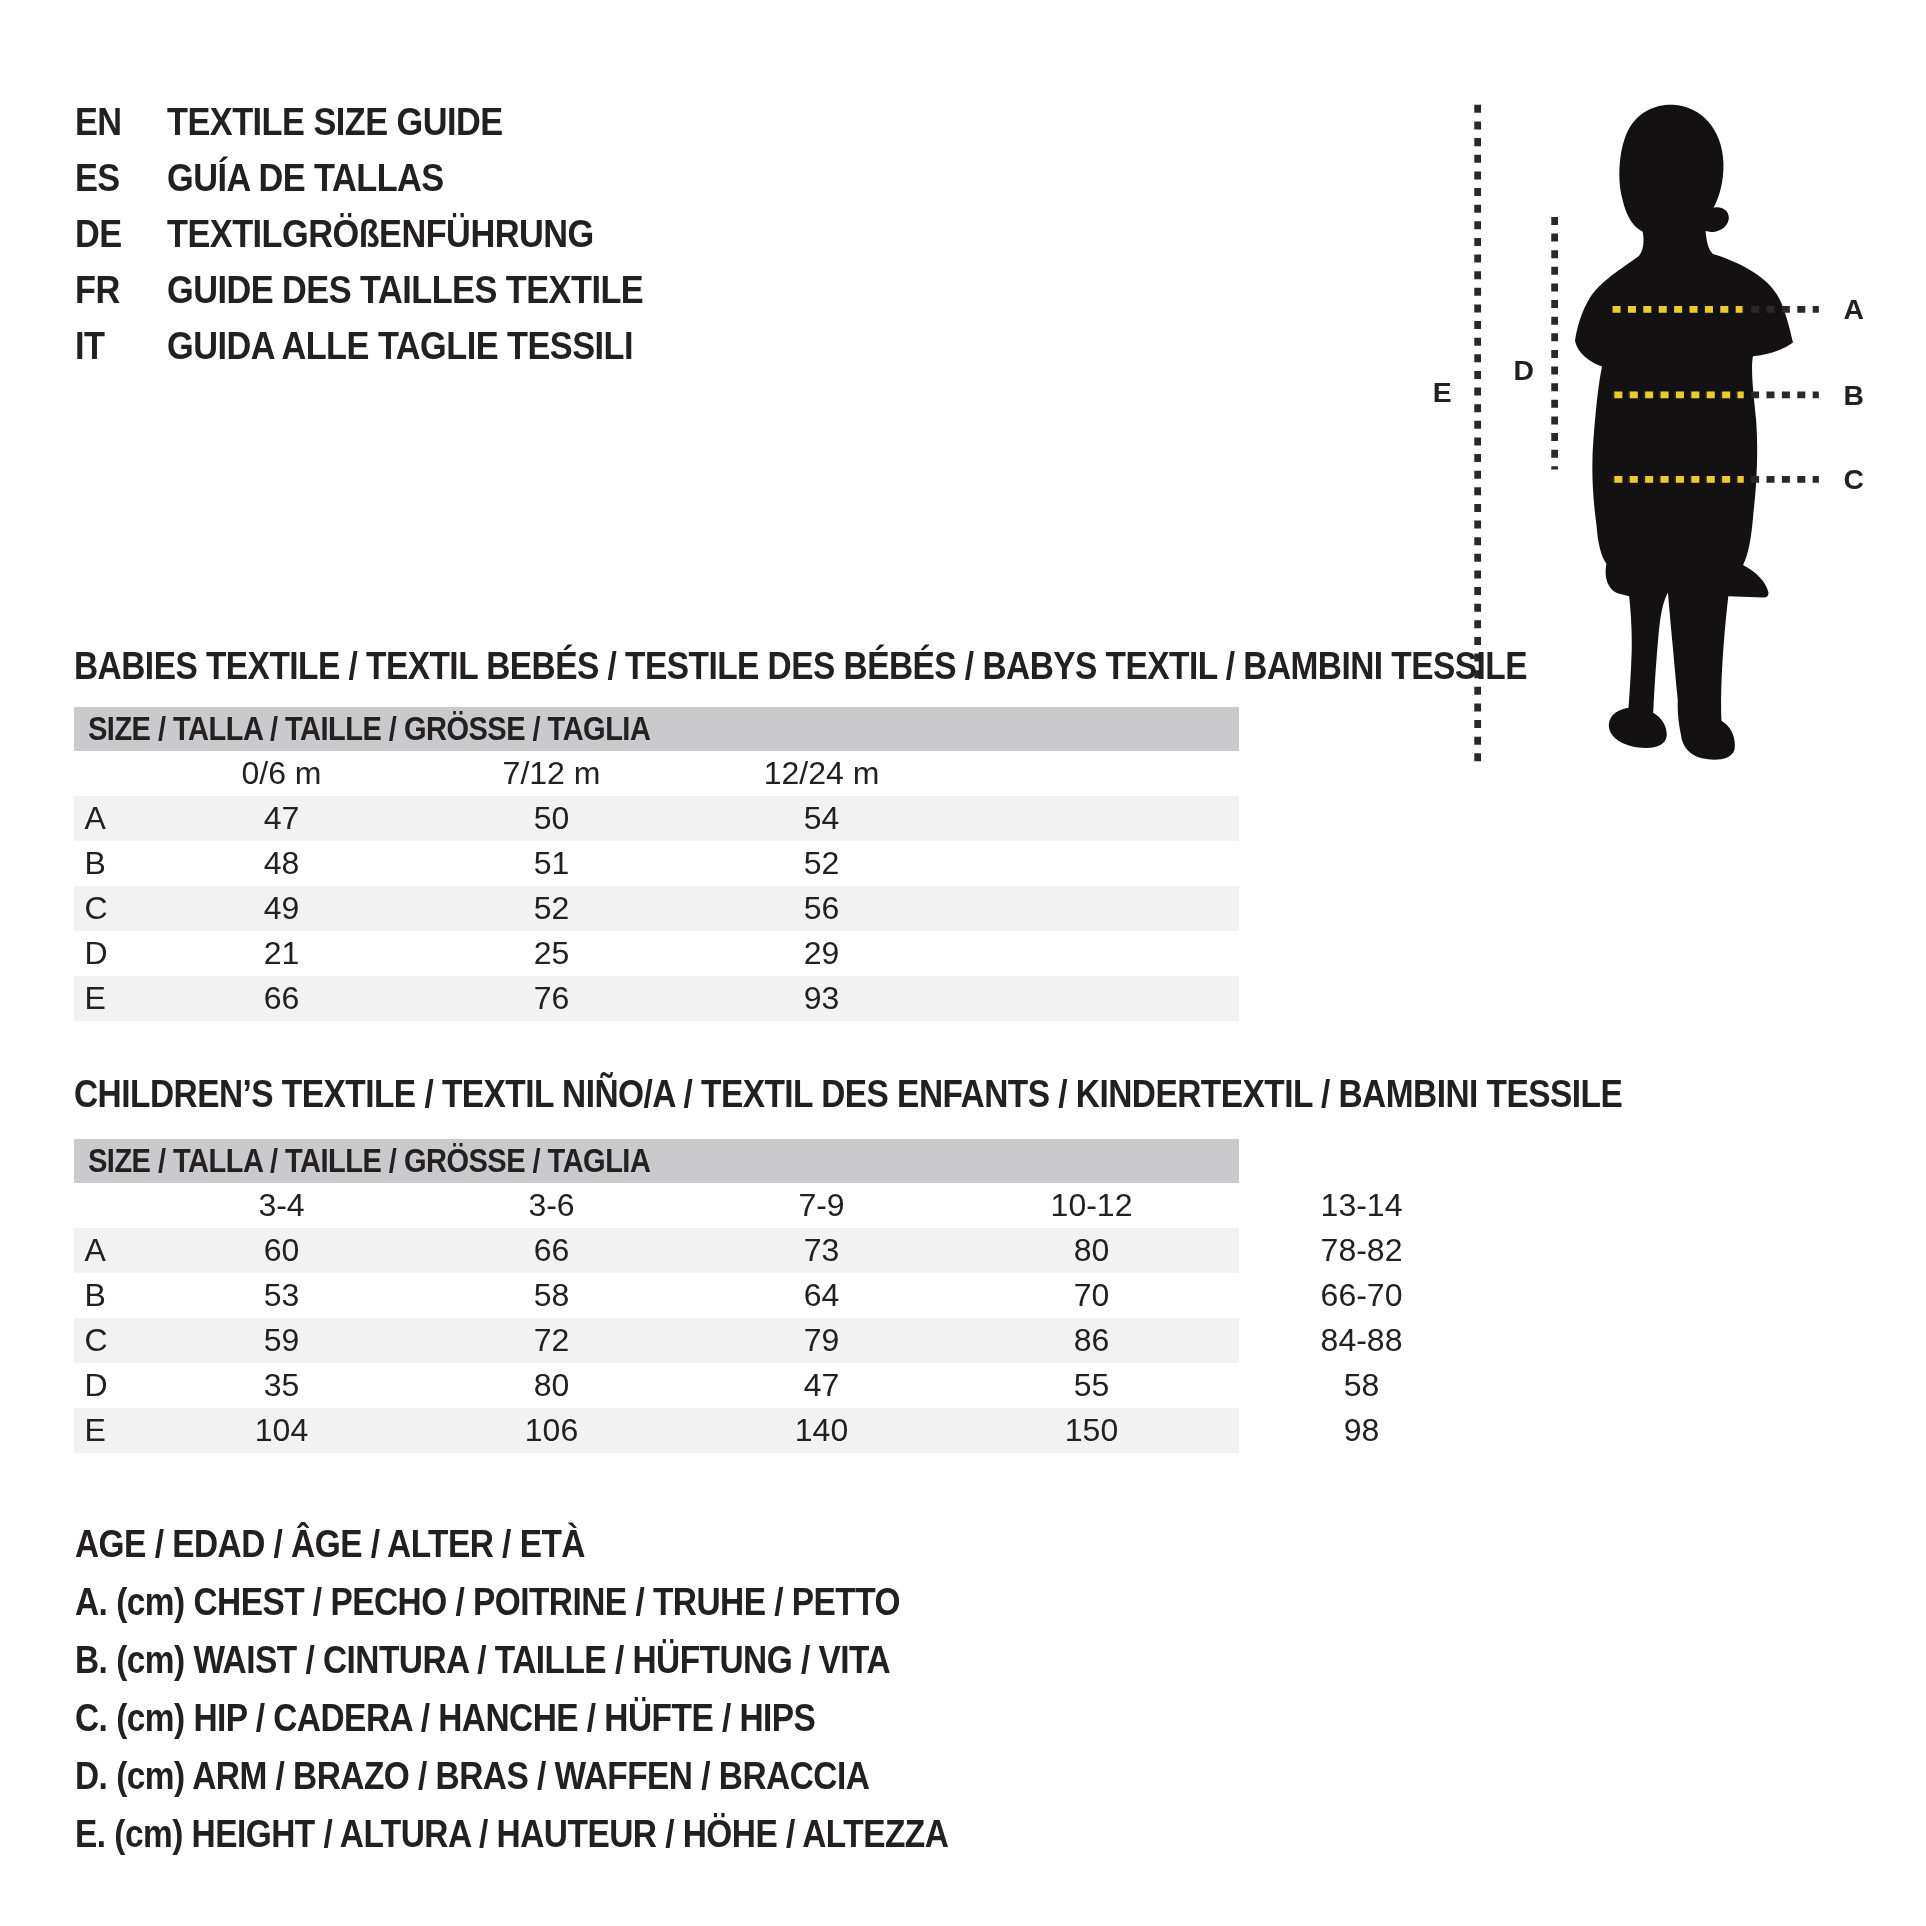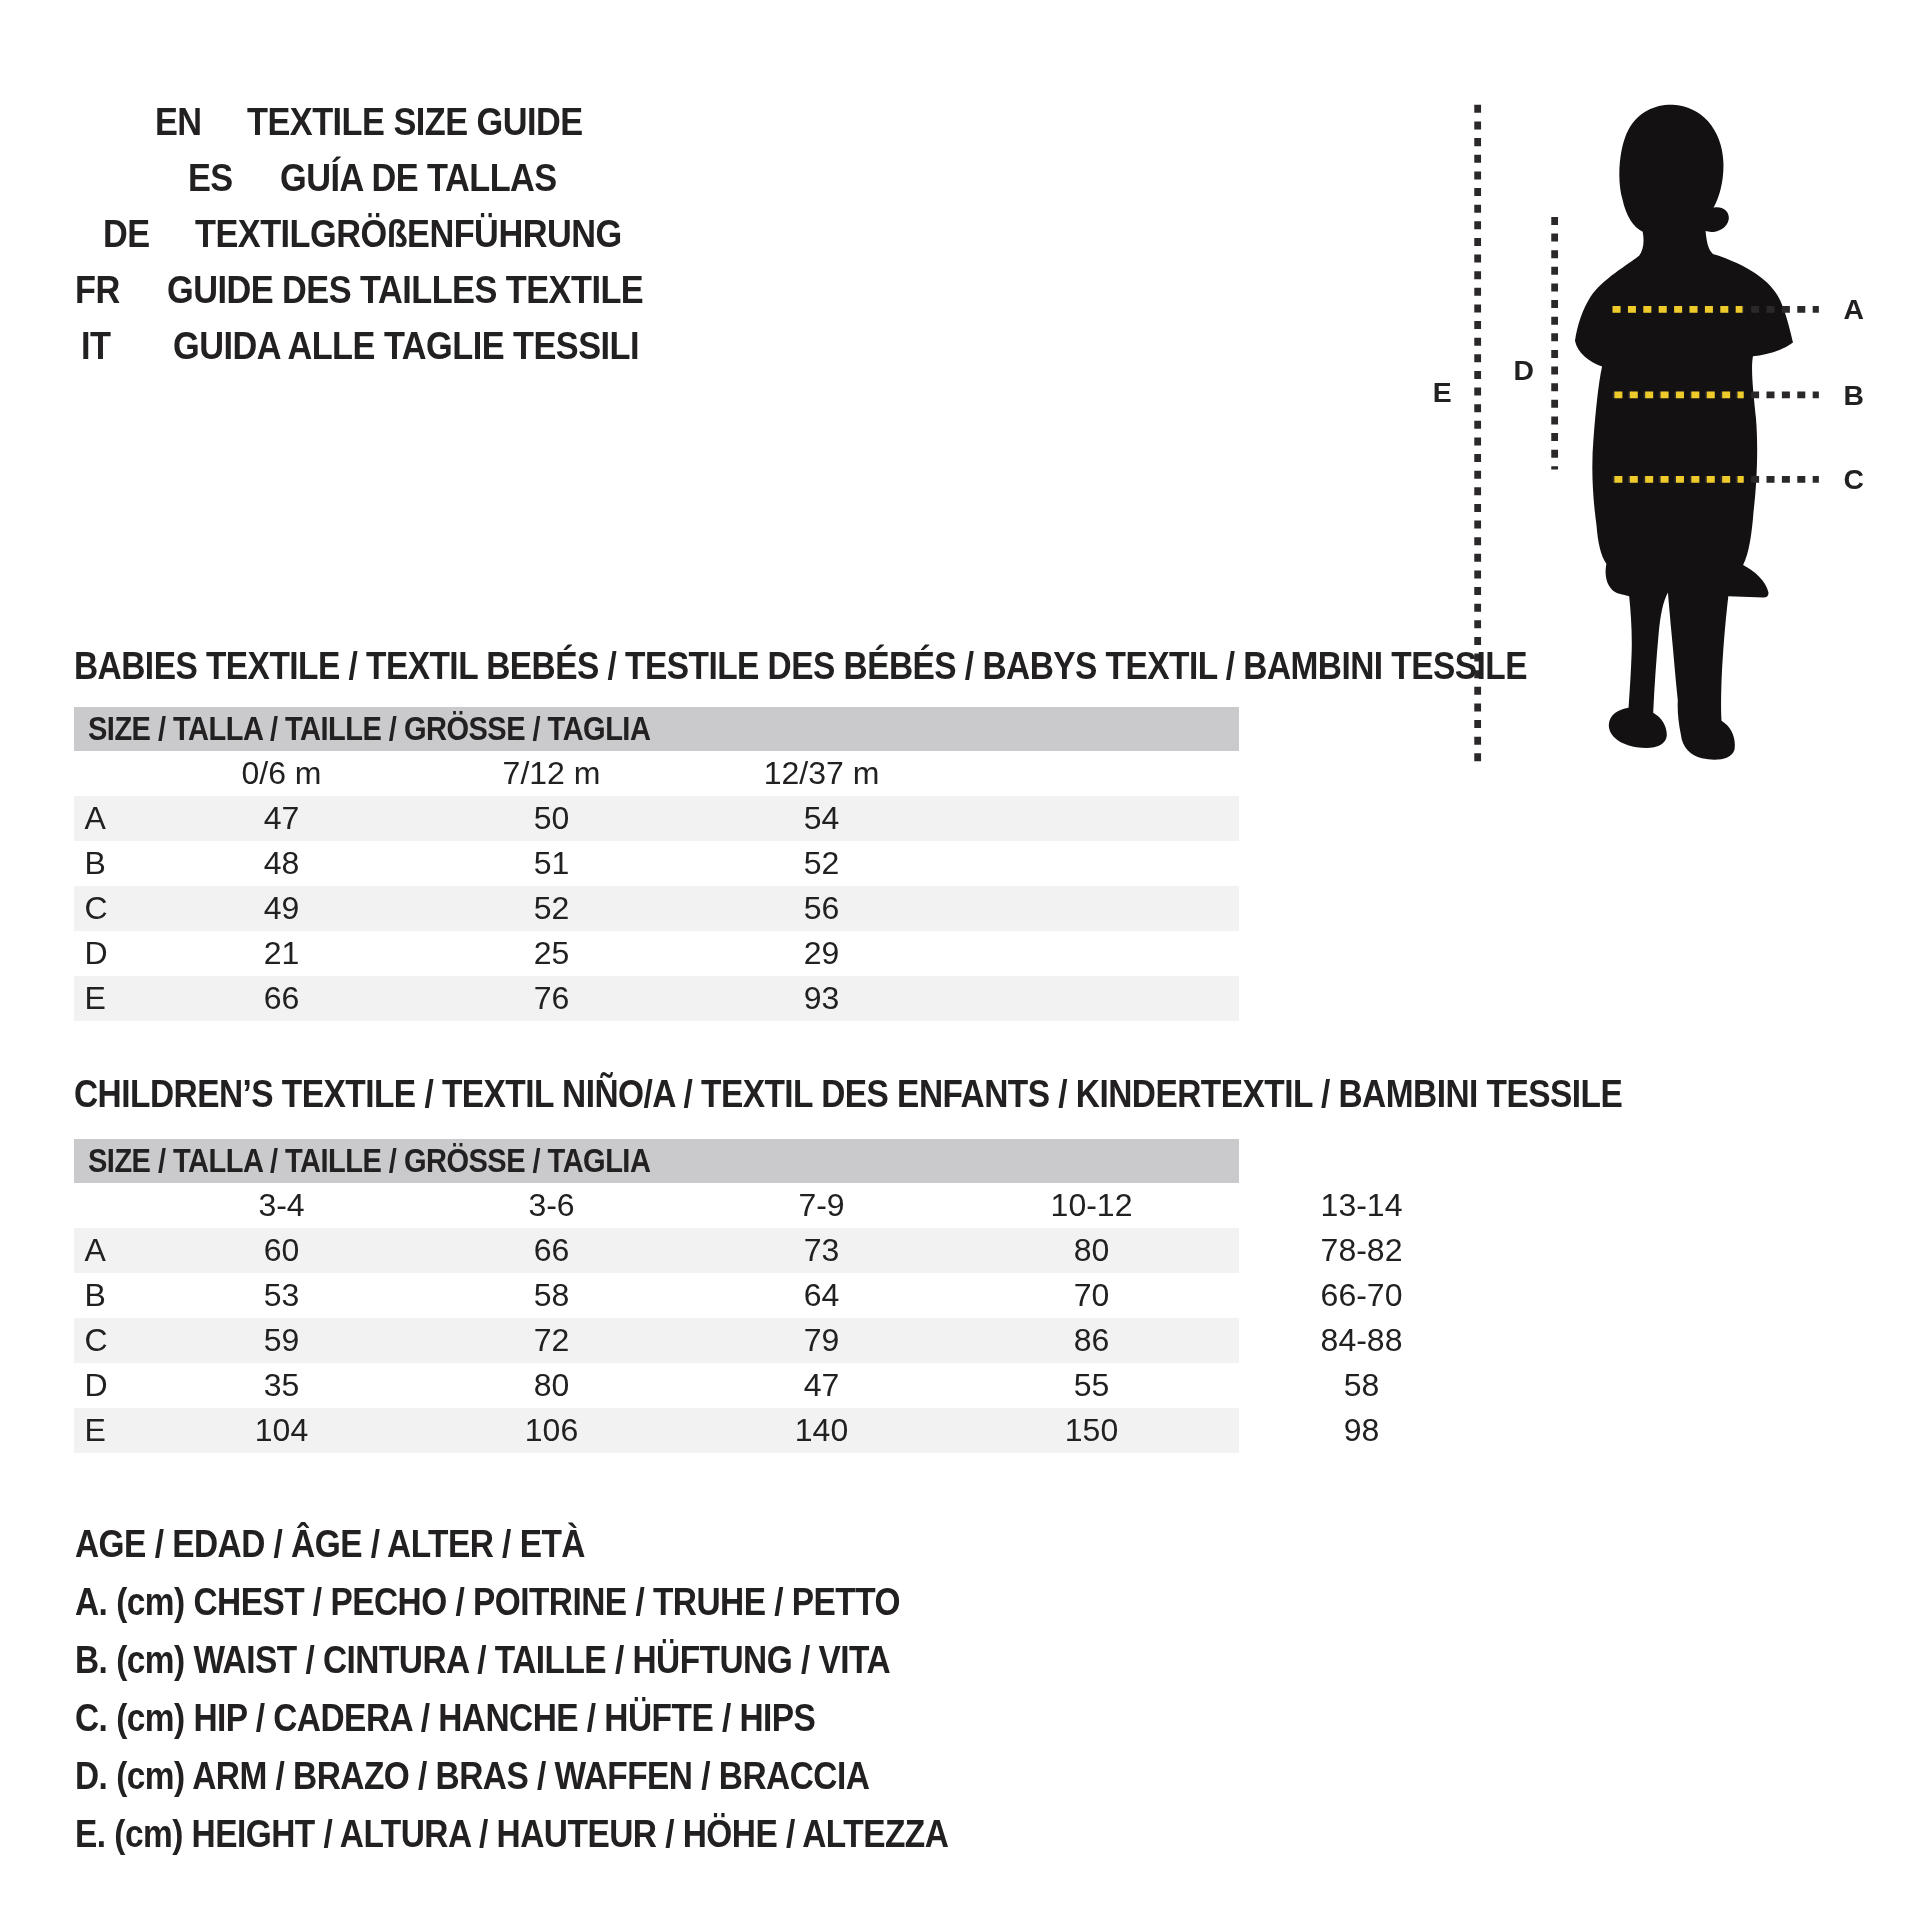--- a/index.html
+++ b/index.html
@@ -2,21 +2,21 @@
 <html style="font-size:10px"><head>
 <meta charset="utf-8">
 <style>
   html,body{margin:0;padding:0;background:#ffffff;}
   #page{
     position:relative;width:1926px;height:1926px;background:#ffffff;
     font-family:"Liberation Sans",sans-serif;color:#232021;overflow:hidden;
   }
   
   .langs{position:absolute;left:75px;top:94px;}
-  .lang-row{height:56px;display:flex;align-items:center;justify-content:center;}
+  .lang-row{height:56px;display:flex;align-items:center;}
   .lang-code,.lang-title{
     font-size:39px;font-weight:700;letter-spacing:-0.6px;white-space:nowrap;
     transform:scaleX(0.88);transform-origin:0 50%;
   }
   .lang-code{width:92px;flex:0 0 92px;}
   
   .sec-title{
     position:absolute;left:74px;font-size:38px;font-weight:700;letter-spacing:-0.6px;
     white-space:nowrap;transform:scaleX(0.88);transform-origin:0 50%;
   }
@@ -144,21 +144,21 @@
   <div class="sec-title" style="top:645px;">BABIES TEXTILE / TEXTIL BEBÉS / TESTILE DES BÉBÉS / BABYS TEXTIL / BAMBINI TESSILE</div>
 
   <div class="table" style="top:707px;">
     <div class="thead">
       <span class="thead-text">SIZE / TALLA / TAILLE / GRÖSSE / TAGLIA</span>
     </div>
     <div class="trow">
       <span class="rlabel"></span>
       <span class="cell">0/6 m</span>
       <span class="cell">7/12 m</span>
-      <span class="cell">12/37 m</span>
+      <span class="cell">12/24 m</span>
     </div>
     <div class="trow stripe">
       <span class="rlabel">A</span>
       <span class="cell">47</span>
       <span class="cell">50</span>
       <span class="cell">54</span>
     </div>
     <div class="trow">
       <span class="rlabel">B</span>
       <span class="cell">48</span>

